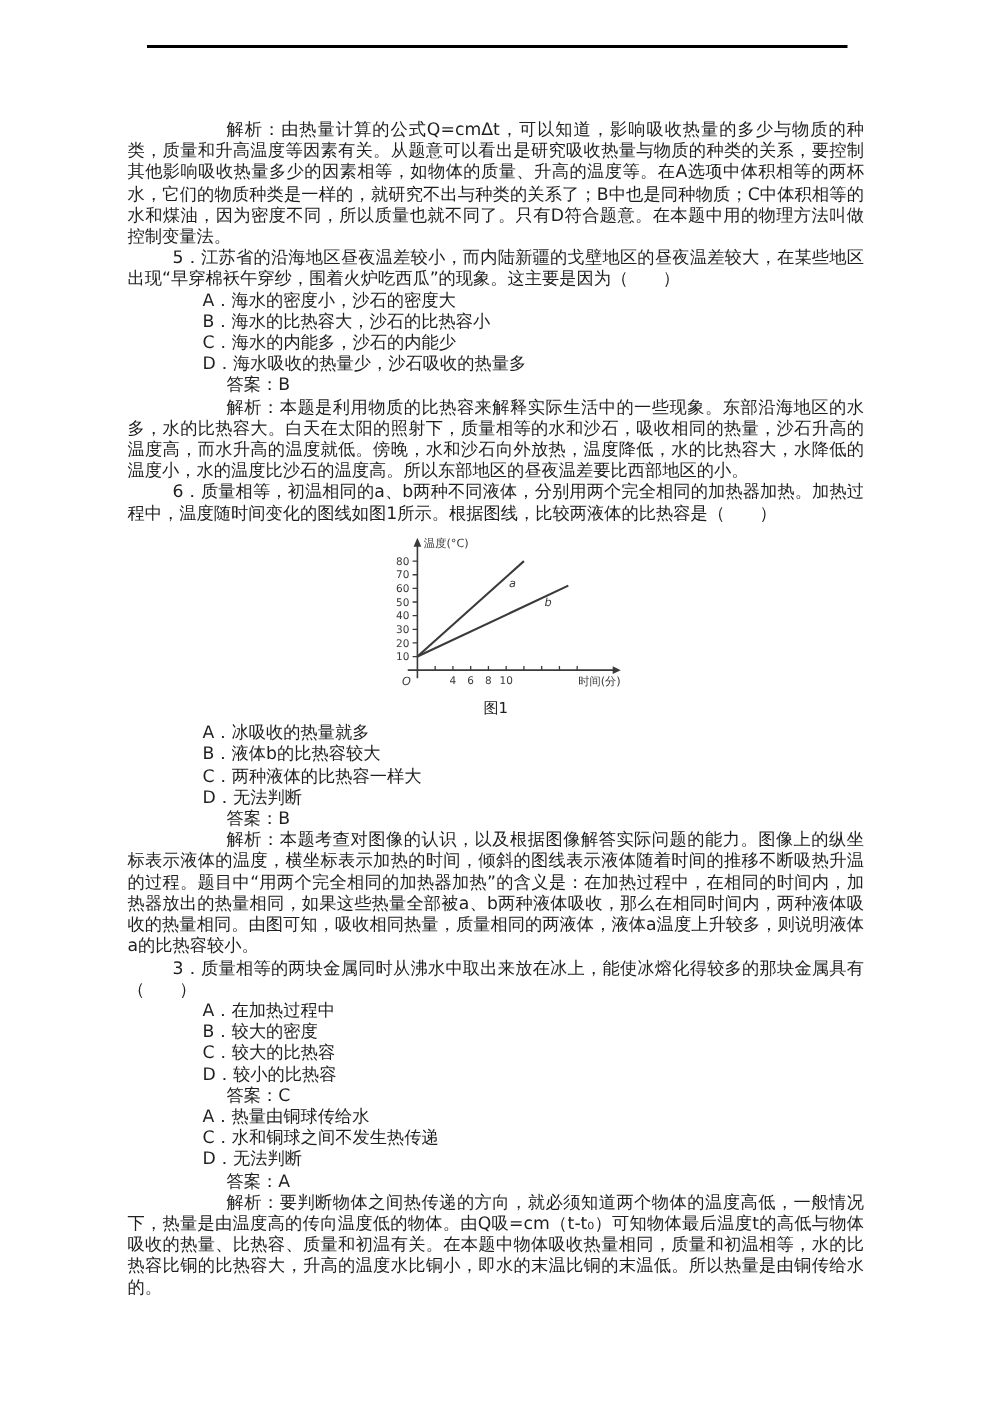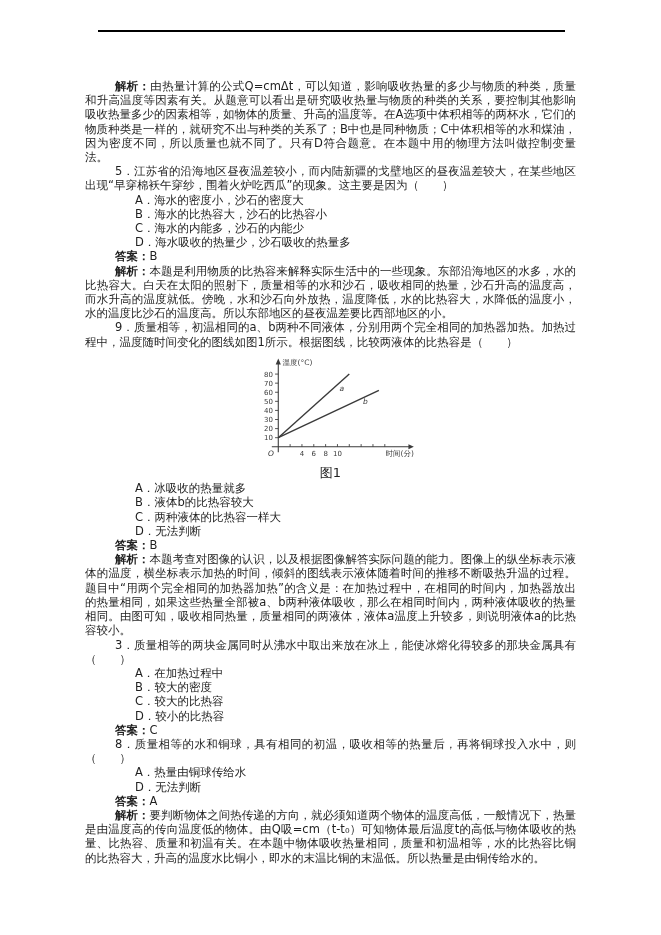--- a/index.html
+++ b/index.html
@@ -8,44 +8,44 @@
     font-family:"DejaVu Sans","Liberation Sans",sans-serif;
     color:#1f1f1f;
   }
   .top-rule{position:absolute;left:98px;top:30px;width:467px;height:2px;background:#000;}
   .content{
     position:absolute;left:85px;top:79px;width:491px;
     font-size:11.5px;line-height:14.2px;text-align:justify;
   }
   .para{margin:0;text-indent:30px;}
   .opt{margin:0;padding-left:50px;text-indent:0;}
-  .lbl{font-weight:bold;}
+  .lbl{font-weight:normal;margin-left:36px;}
   .figure{text-align:center;margin:3px 0 0 0;text-indent:0;}
-  .fig-caption{text-align:center;font-size:13px;margin:0 0 1px 0;text-indent:0;}
+  .fig-caption{text-align:center;font-size:10px;margin:0 0 1px 0;text-indent:0;}
   svg{display:inline-block;}
   svg text{font-family:"DejaVu Sans","Liberation Sans",sans-serif;}
 </style>
 </head>
 <body>
 
 <div class="top-rule"></div>
 
 <div class="content">
 
   <p class="para"><b class="lbl">解析：</b><span>由热量计算的公式Q=cmΔt，可以知道，影响吸收热量的多少与物质的种类，质量和升高温度等因素有关。从题意可以看出是研究吸收热量与物质的种类的关系，要控制其他影响吸收热量多少的因素相等，如物体的质量、升高的温度等。在A选项中体积相等的两杯水，它们的物质种类是一样的，就研究不出与种类的关系了；B中也是同种物质；C中体积相等的水和煤油，因为密度不同，所以质量也就不同了。只有D符合题意。在本题中用的物理方法叫做控制变量法。</span></p>
 
   <p class="para">5．江苏省的沿海地区昼夜温差较小，而内陆新疆的戈壁地区的昼夜温差较大，在某些地区出现“早穿棉袄午穿纱，围着火炉吃西瓜”的现象。这主要是因为（　　）</p>
   <div class="opt">A．海水的密度小，沙石的密度大</div>
   <div class="opt">B．海水的比热容大，沙石的比热容小</div>
   <div class="opt">C．海水的内能多，沙石的内能少</div>
   <div class="opt">D．海水吸收的热量少，沙石吸收的热量多</div>
   <p class="para"><b class="lbl">答案：</b><span>B</span></p>
   <p class="para"><b class="lbl">解析：</b><span>本题是利用物质的比热容来解释实际生活中的一些现象。东部沿海地区的水多，水的比热容大。白天在太阳的照射下，质量相等的水和沙石，吸收相同的热量，沙石升高的温度高，而水升高的温度就低。傍晚，水和沙石向外放热，温度降低，水的比热容大，水降低的温度小，水的温度比沙石的温度高。所以东部地区的昼夜温差要比西部地区的小。</span></p>
 
-  <p class="para">9．质量相等，初温相同的a、b两种不同液体，分别用两个完全相同的加热器加热。加热过程中，温度随时间变化的图线如图1所示。根据图线，比较两液体的比热容是（　　）</p>
+  <p class="para">6．质量相等，初温相同的a、b两种不同液体，分别用两个完全相同的加热器加热。加热过程中，温度随时间变化的图线如图1所示。根据图线，比较两液体的比热容是（　　）</p>
 
   <div class="figure">
     <svg width="170" height="111" viewBox="0 0 158 103">
         <line x1="24" y1="88" x2="152" y2="88" stroke="#3a3a3a" stroke-width="1"></line>
         <path d="M156,88 l-5,-2.4 v4.8 z" fill="#3a3a3a"></path>
         <line x1="30" y1="93" x2="30" y2="11" stroke="#3a3a3a" stroke-width="1"></line>
         <path d="M30,6 l-2.4,5.5 h4.8 z" fill="#3a3a3a"></path>
         <line x1="27" y1="79.55555555555556" x2="30" y2="79.55555555555556" stroke="#3a3a3a" stroke-width="0.8"></line>
         <text x="25" y="81.85555555555555" text-anchor="end" font-size="6.5" fill="#3a3a3a">10</text>
         <line x1="27" y1="71.11111111111111" x2="30" y2="71.11111111111111" stroke="#3a3a3a" stroke-width="0.8"></line>
@@ -93,19 +93,19 @@
   <p class="para"><b class="lbl">答案：</b><span>B</span></p>
   <p class="para"><b class="lbl">解析：</b><span>本题考查对图像的认识，以及根据图像解答实际问题的能力。图像上的纵坐标表示液体的温度，横坐标表示加热的时间，倾斜的图线表示液体随着时间的推移不断吸热升温的过程。题目中“用两个完全相同的加热器加热”的含义是：在加热过程中，在相同的时间内，加热器放出的热量相同，如果这些热量全部被a、b两种液体吸收，那么在相同时间内，两种液体吸收的热量相同。由图可知，吸收相同热量，质量相同的两液体，液体a温度上升较多，则说明液体a的比热容较小。</span></p>
 
   <p class="para">3．质量相等的两块金属同时从沸水中取出来放在冰上，能使冰熔化得较多的那块金属具有（　　）</p>
   <div class="opt">A．在加热过程中</div>
   <div class="opt">B．较大的密度</div>
   <div class="opt">C．较大的比热容</div>
   <div class="opt">D．较小的比热容</div>
   <p class="para"><b class="lbl">答案：</b><span>C</span></p>
 
-  <p class="para">8．质量相等的水和铜球，具有相同的初温，吸收相等的热量后，再将铜球投入水中，则（　　）</p>
   <div class="opt">A．热量由铜球传给水</div>
+  <div class="opt">C．水和铜球之间不发生热传递</div>
   <div class="opt">D．无法判断</div>
   <p class="para"><b class="lbl">答案：</b><span>A</span></p>
   <p class="para"><b class="lbl">解析：</b><span>要判断物体之间热传递的方向，就必须知道两个物体的温度高低，一般情况下，热量是由温度高的传向温度低的物体。由Q吸=cm（t-t₀）可知物体最后温度t的高低与物体吸收的热量、比热容、质量和初温有关。在本题中物体吸收热量相同，质量和初温相等，水的比热容比铜的比热容大，升高的温度水比铜小，即水的末温比铜的末温低。所以热量是由铜传给水的。</span></p>
 
 </div>
 
 </body></html>

